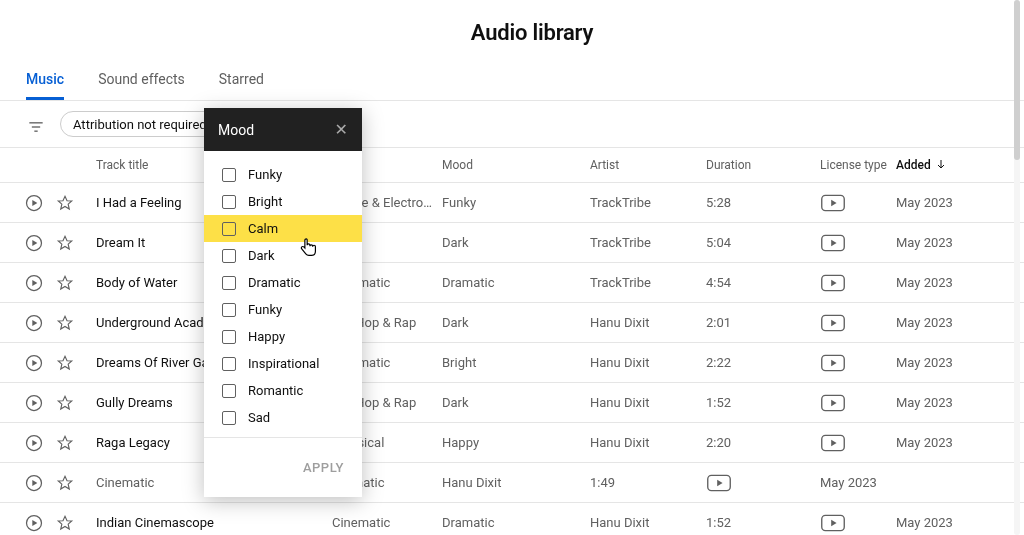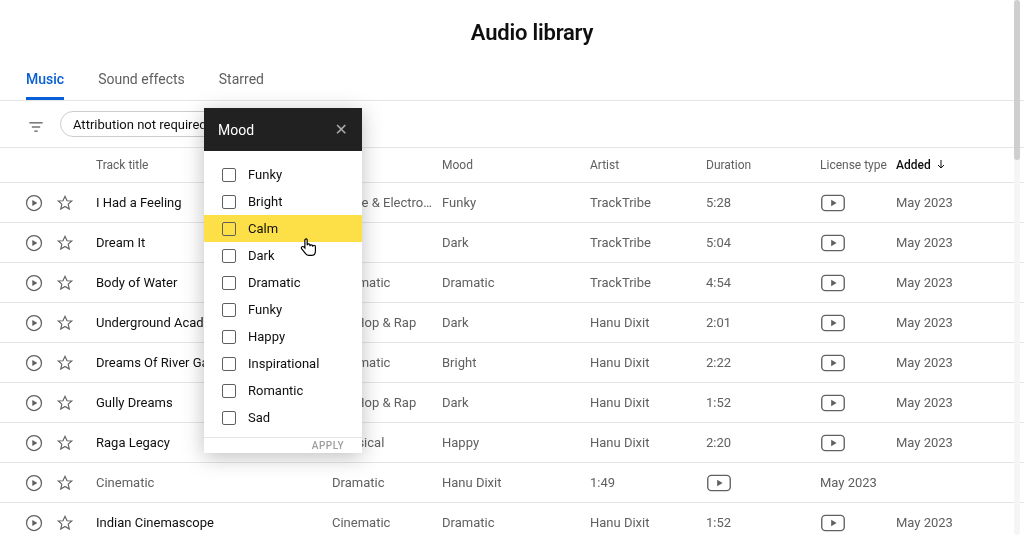--- a/index.html
+++ b/index.html
@@ -116,22 +116,22 @@
   }
   .checkbox {
     width: 14px; height: 14px;
     border: 1.5px solid #606060;
     border-radius: 2px;
     flex: none;
   }
   .dropdown-foot {
     border-top: 1px solid #e5e5e5;
     text-align: right;
-    padding: 2px 18px;
-    font-size: 10px;
+    padding: 22px 18px;
+    font-size: 13px;
     font-weight: 500;
     color: #9e9e9e;
     letter-spacing: 0.5px;
   }
 
   
   .thead, .trow {
     display: grid;
     grid-template-columns:
       24px  

